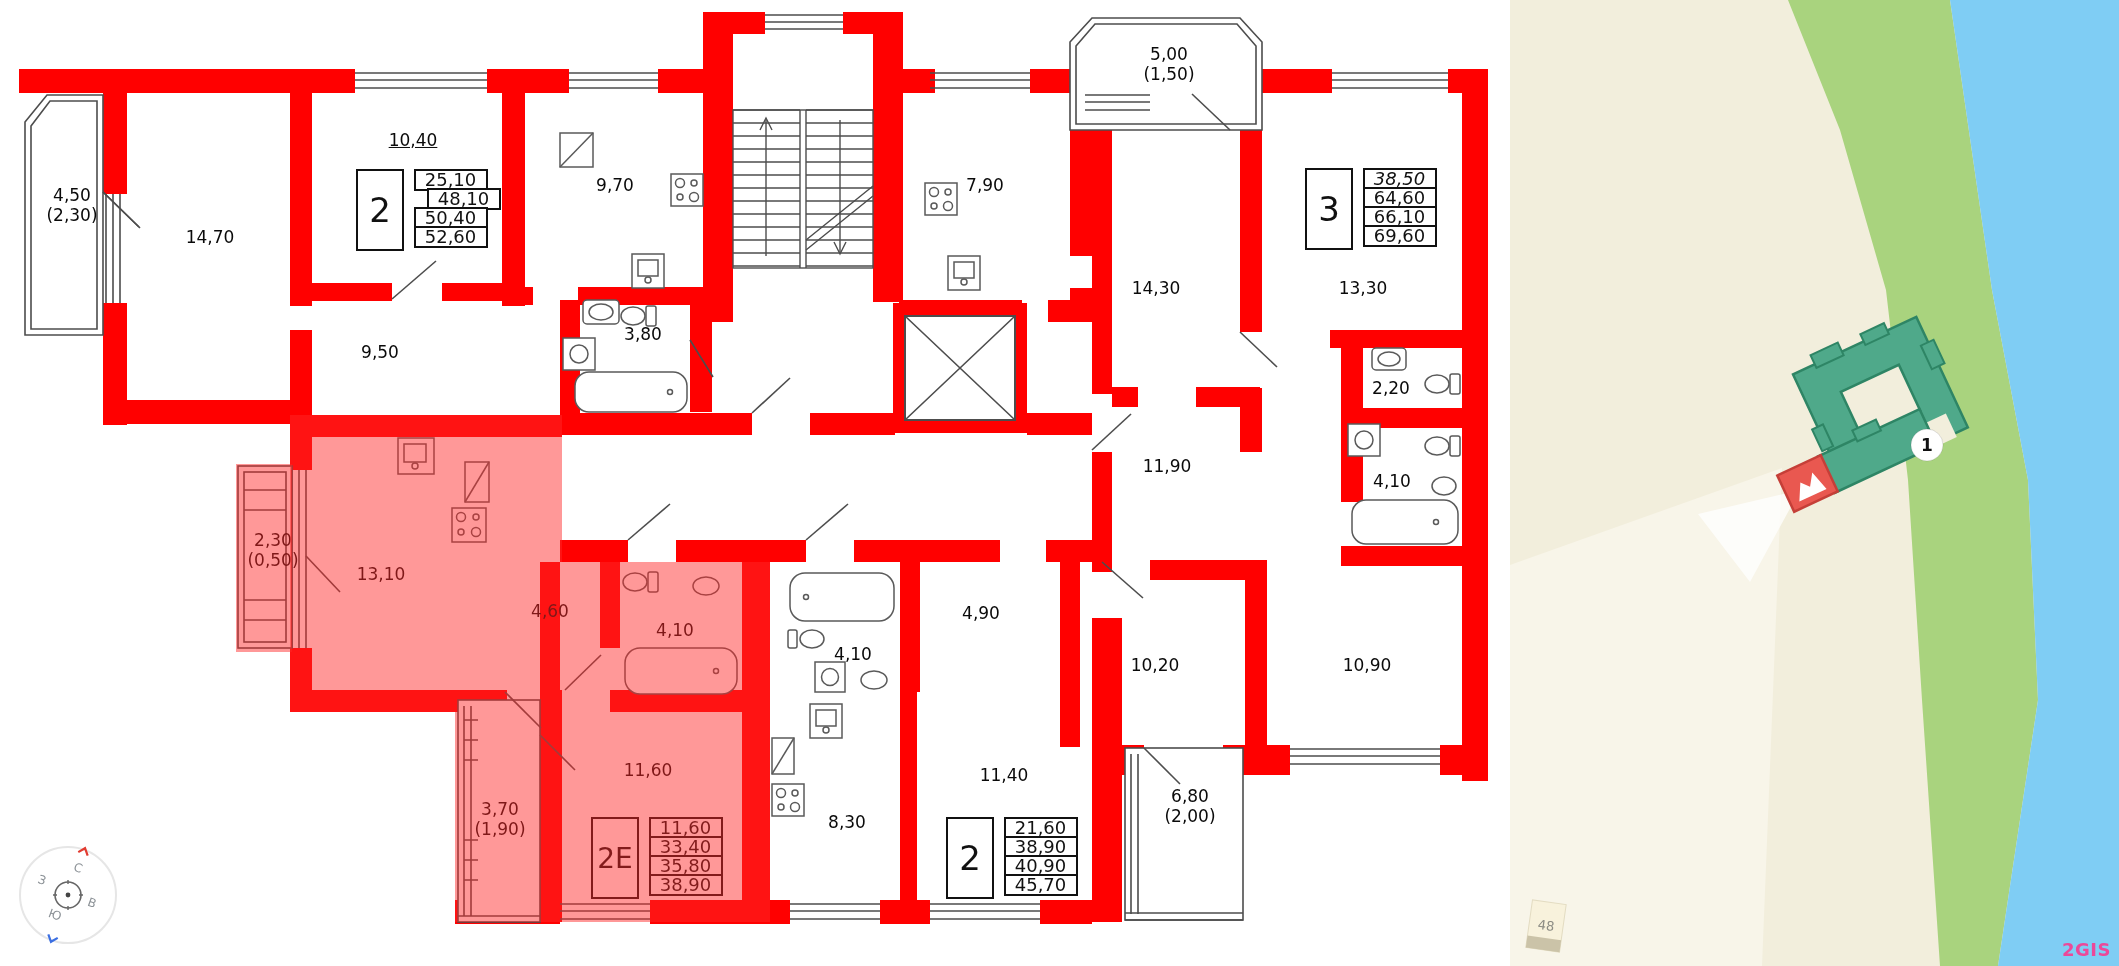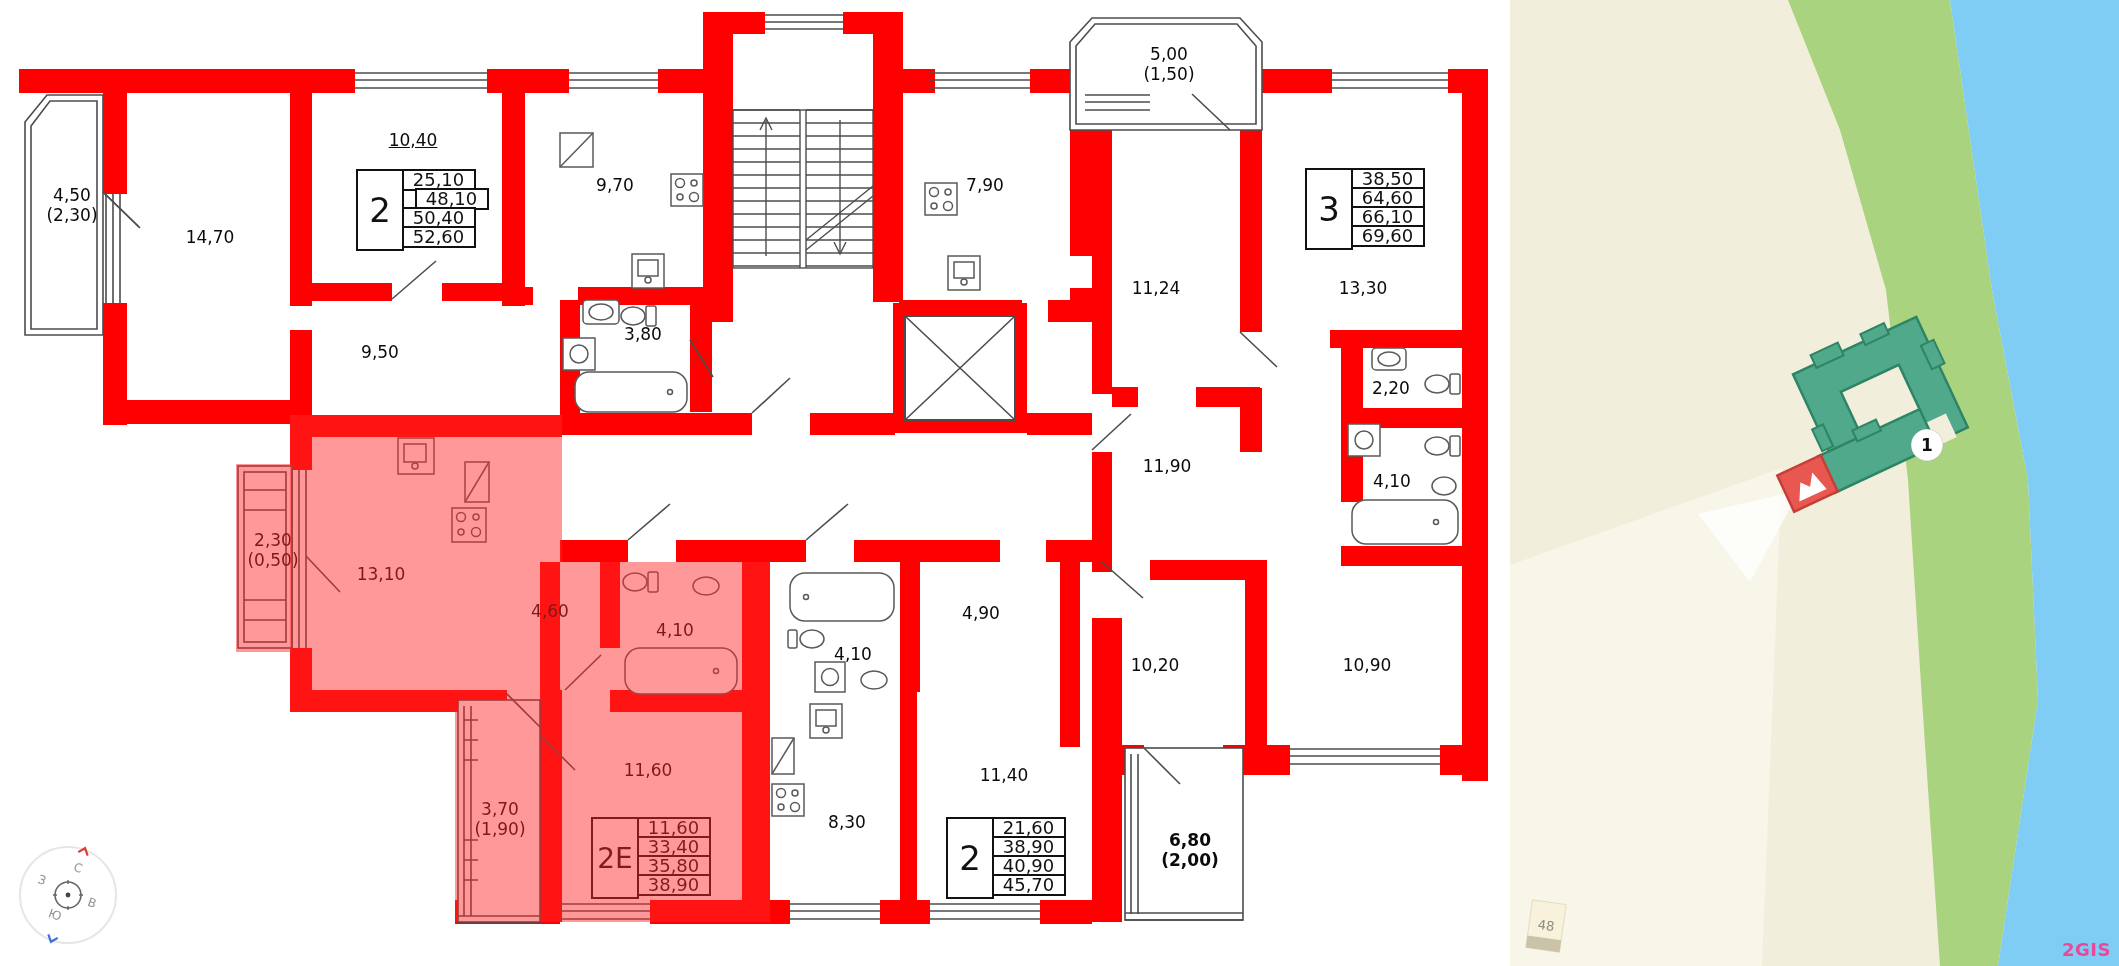--- a/index.html
+++ b/index.html
@@ -4,21 +4,21 @@
 <style>
   html,body{margin:0;padding:0;background:#ffffff;font-family:"DejaVu Sans","Liberation Sans",sans-serif;}
   #stage{position:relative;width:2119px;height:966px;overflow:hidden;background:#fff;}
   #plan-svg,#overlay-svg{position:absolute;left:0;top:0;}
   #map-svg{position:absolute;top:0;}
   .room-label{position:absolute;transform:translate(-50%,-50%);text-align:center;color:#0a0a0a;
     font-size:17px;line-height:1.18;white-space:nowrap;z-index:3;}
   .apt-table{position:absolute;display:flex;background:#fff;z-index:3;}
   .apt-type{border:2.5px solid #111;display:flex;align-items:center;justify-content:center;
     font-size:34px;color:#111;background:#fff;}
-  .apt-vals{display:flex;flex-direction:column;margin-left:-2.5px;}
+  .apt-vals{display:flex;flex-direction:column;margin-left:-2.5px;padding-left:12px;}
   .apt-val{border:2.5px solid #111;margin-top:-2.5px;text-align:center;font-size:18px;line-height:1;
     color:#111;background:#fff;display:flex;align-items:center;justify-content:center;}
   .apt-vals .apt-val:first-child{margin-top:0;}
   #watermark{position:absolute;right:8px;bottom:6px;color:#ec4899;font-weight:bold;
     font-size:18px;letter-spacing:.5px;z-index:6;}
   #labels{position:absolute;left:0;top:0;width:100%;height:100%;z-index:3;}
   #overlay-svg{z-index:4;pointer-events:none;}
 </style>
 </head>
 <body>
@@ -342,21 +342,21 @@
         <div>9,70</div>
       </div>
       <div class="room-label" style="left: 985px; top: 185px;">
         <div>7,90</div>
       </div>
       <div class="room-label" style="left: 1169px; top: 64px;">
         <div>5,00</div>
         <div>(1,50)</div>
       </div>
       <div class="room-label" style="left: 1156px; top: 288px;">
-        <div>11,24</div>
+        <div>14,30</div>
       </div>
       <div class="room-label" style="left: 1363px; top: 288px;">
         <div>13,30</div>
       </div>
       <div class="room-label" style="left: 380px; top: 352px;">
         <div>9,50</div>
       </div>
       <div class="room-label" style="left: 643px; top: 334px;">
         <div>3,80</div>
       </div>
@@ -400,37 +400,37 @@
       </div>
       <div class="room-label" style="left: 1004px; top: 775px;">
         <div>11,40</div>
       </div>
       <div class="room-label" style="left: 1155px; top: 665px;">
         <div>10,20</div>
       </div>
       <div class="room-label" style="left: 1367px; top: 665px;">
         <div>10,90</div>
       </div>
-      <div class="room-label" style="left: 1190px; top: 850px; font-weight: bold;">
+      <div class="room-label" style="left: 1190px; top: 806px;">
         <div>6,80</div>
         <div>(2,00)</div>
       </div>
       <div class="apt-table" style="left: 356px; top: 169px;">
         <div class="apt-type" style="width: 44px; height: 78px;">2</div>
         <div class="apt-vals">
           <div class="apt-val" style="width: 70px; height: 17.6px;">25,10</div>
           <div class="apt-val" style="width: 70px; height: 17.6px; margin-left: 13px;">48,10</div>
           <div class="apt-val" style="width: 70px; height: 17.6px;">50,40</div>
           <div class="apt-val" style="width: 70px; height: 17.6px;">52,60</div>
         </div>
       </div>
       <div class="apt-table" style="left: 1305px; top: 168px;">
         <div class="apt-type" style="width: 44px; height: 78px;">3</div>
         <div class="apt-vals">
-          <div class="apt-val" style="width: 70px; height: 17.6px;">38,50</div>
+          <div class="apt-val" style="width: 70px; height: 17.6px; font-style: italic;">38,50</div>
           <div class="apt-val" style="width: 70px; height: 17.6px;">64,60</div>
           <div class="apt-val" style="width: 70px; height: 17.6px; text-align: center;">66,10</div>
           <div class="apt-val" style="width: 70px; height: 17.6px;">69,60</div>
         </div>
       </div>
       <div class="apt-table" style="left: 591px; top: 817px;">
         <div class="apt-type" style="width: 44px; height: 78px; font-size: 28px;">2Е</div>
         <div class="apt-vals">
           <div class="apt-val" style="width: 70px; height: 17.6px;">11,60</div>
           <div class="apt-val" style="width: 70px; height: 17.6px;">33,40</div>

